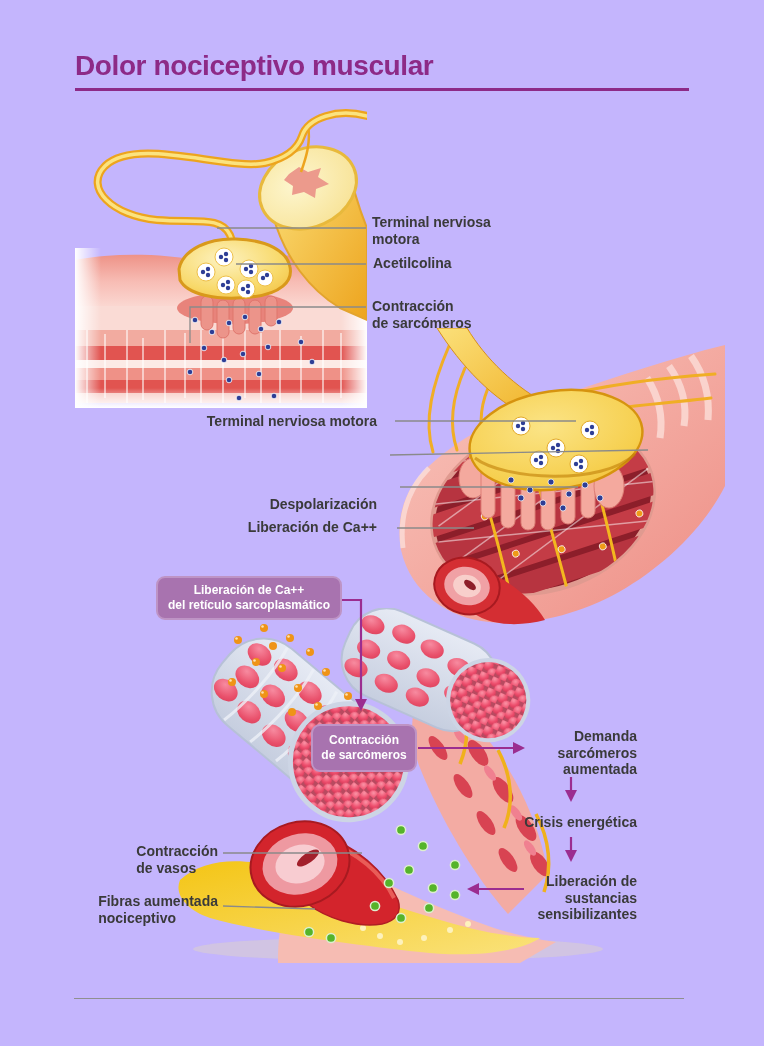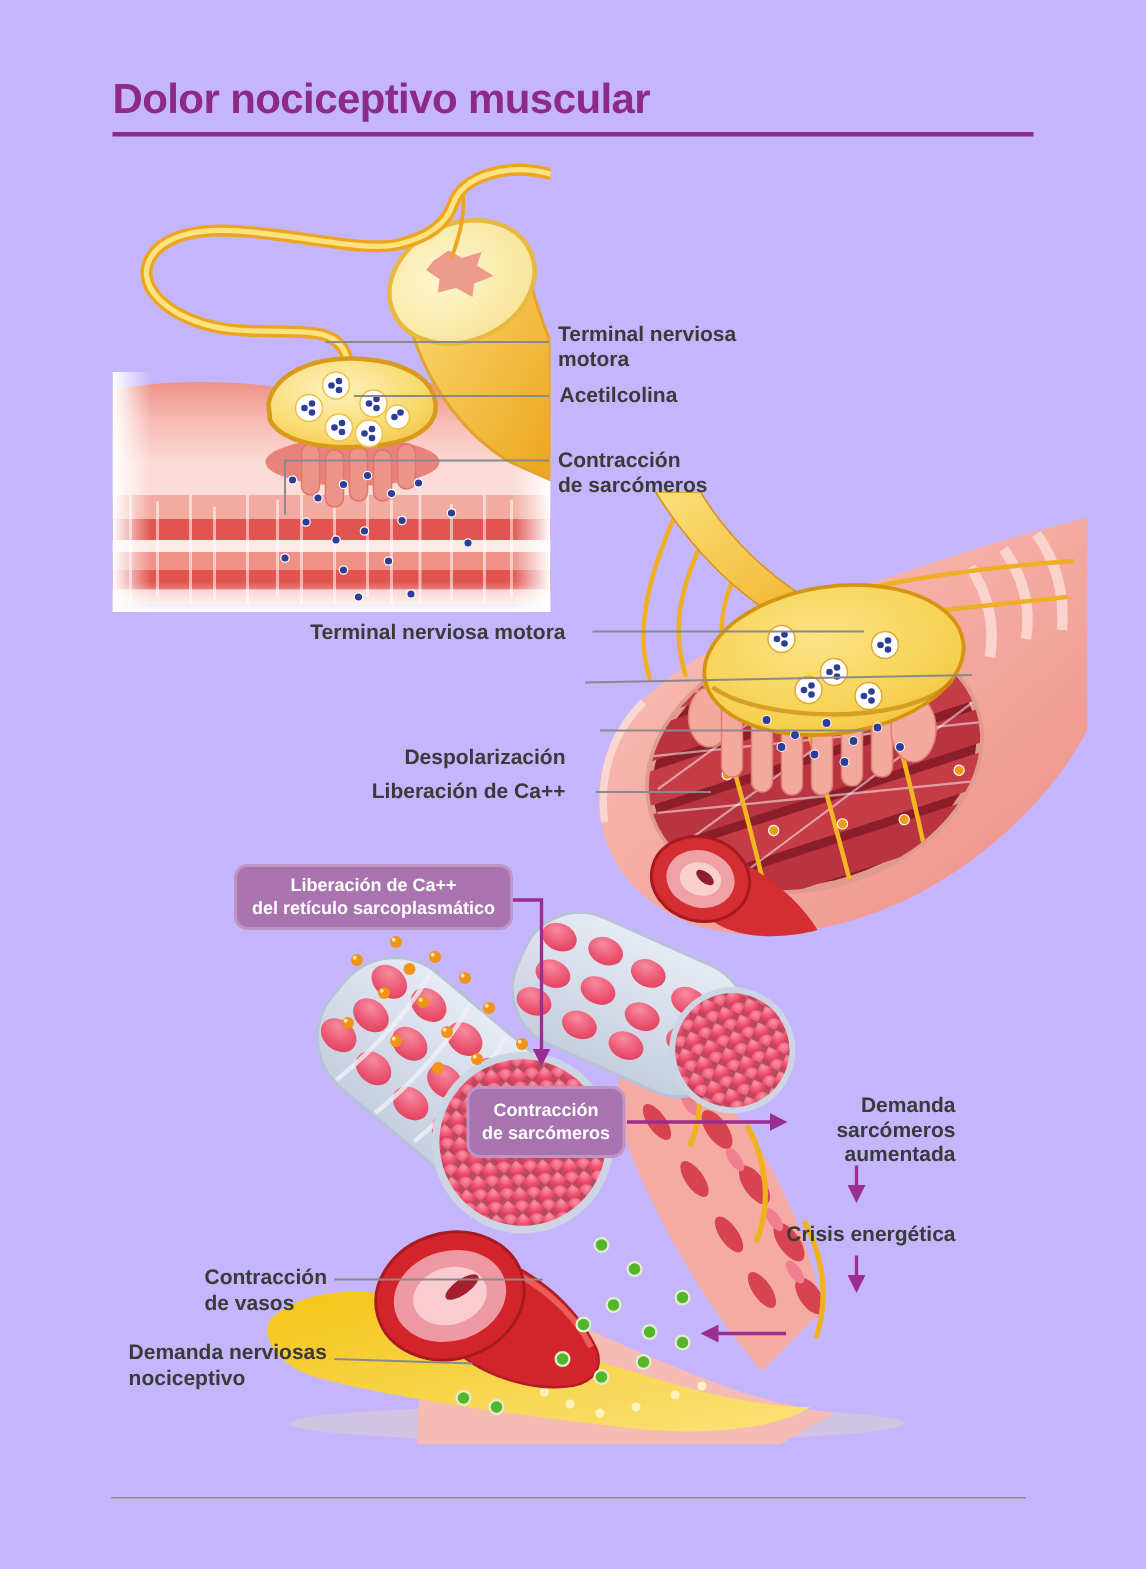--- a/index.html
+++ b/index.html
@@ -538,28 +538,33 @@
   <div class="pbox" style="left:311px;top:724px;width:106px;height:48px;">
     <span>Contracción</span>
     <span>de sarcómeros</span>
   </div>
 
   <div class="lbl r" style="right:546px;top:843px;">
     <span>Contracción</span><br>
     <span>de vasos</span>
   </div>
   <div class="lbl r" style="right:546px;top:893px;">
-    <span>Demanda nerviosas</span><br>
+    <span>Fibras aumentada</span><br>
     <span>nociceptivo</span>
   </div>
 
   <div class="lbl flow" style="left:507px;top:728px;">
     <span>Demanda</span><br>
     <span>sarcómeros</span><br>
     <span>aumentada</span>
   </div>
   <div class="lbl flow" style="left:507px;top:814px;">
     <span>Crisis energética</span>
   </div>
+  <div class="lbl flow" style="left:507px;top:873px;">
+    <span>Liberación de</span><br>
+    <span>sustancias</span><br>
+    <span>sensibilizantes</span>
+  </div>
 
   <div class="footer-rule"></div>
 
 </div>
 
 </body></html>

